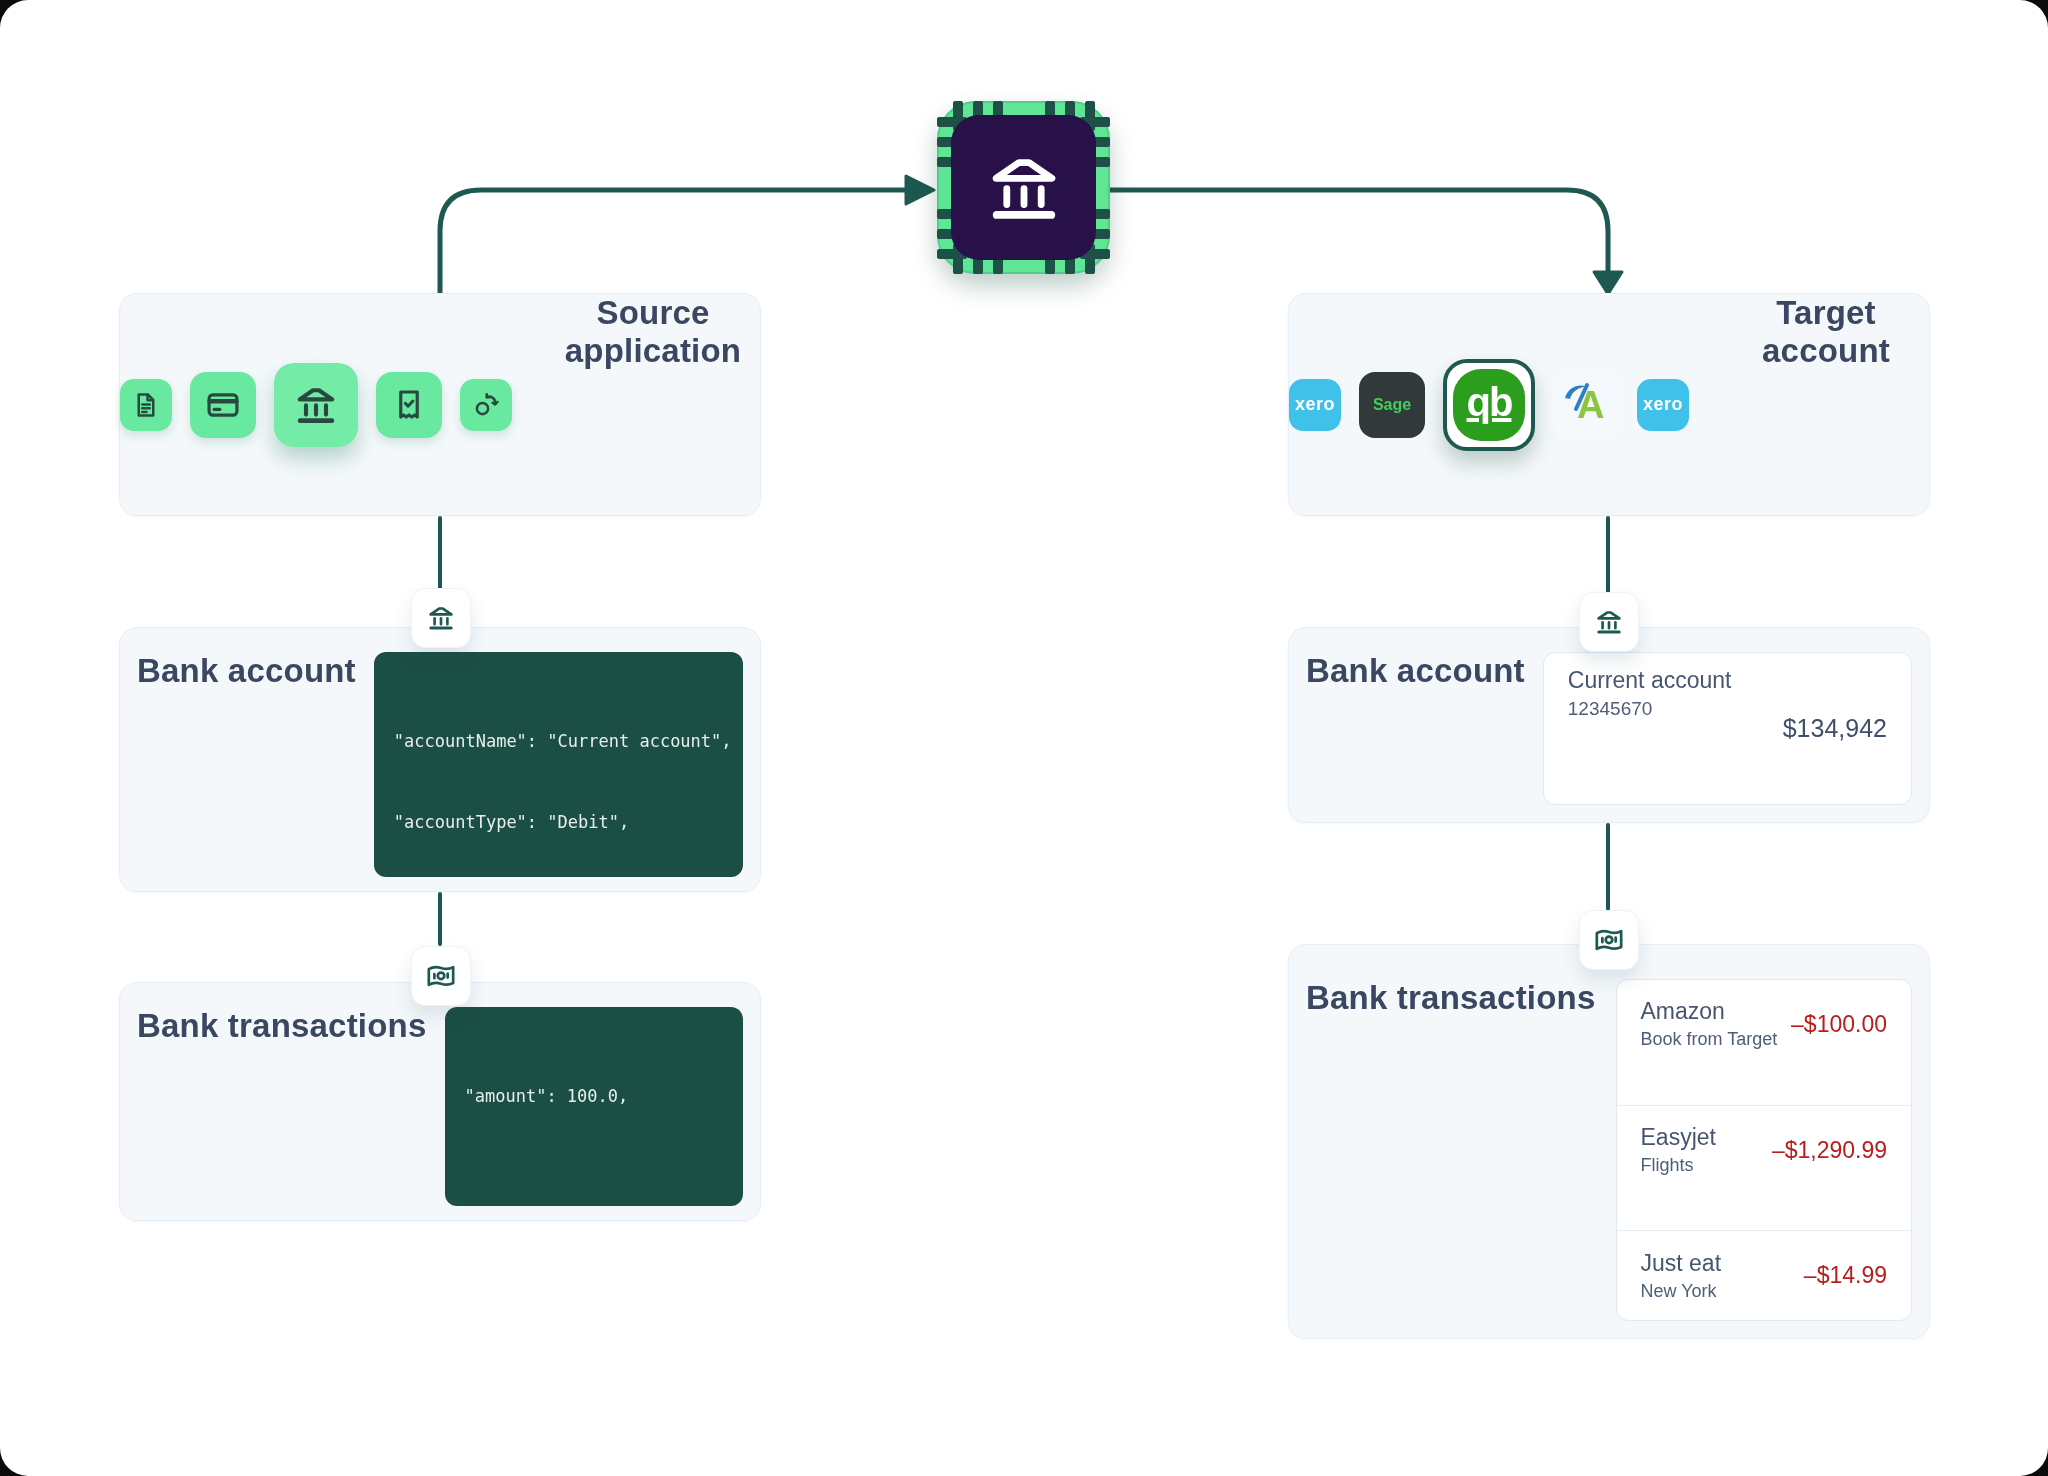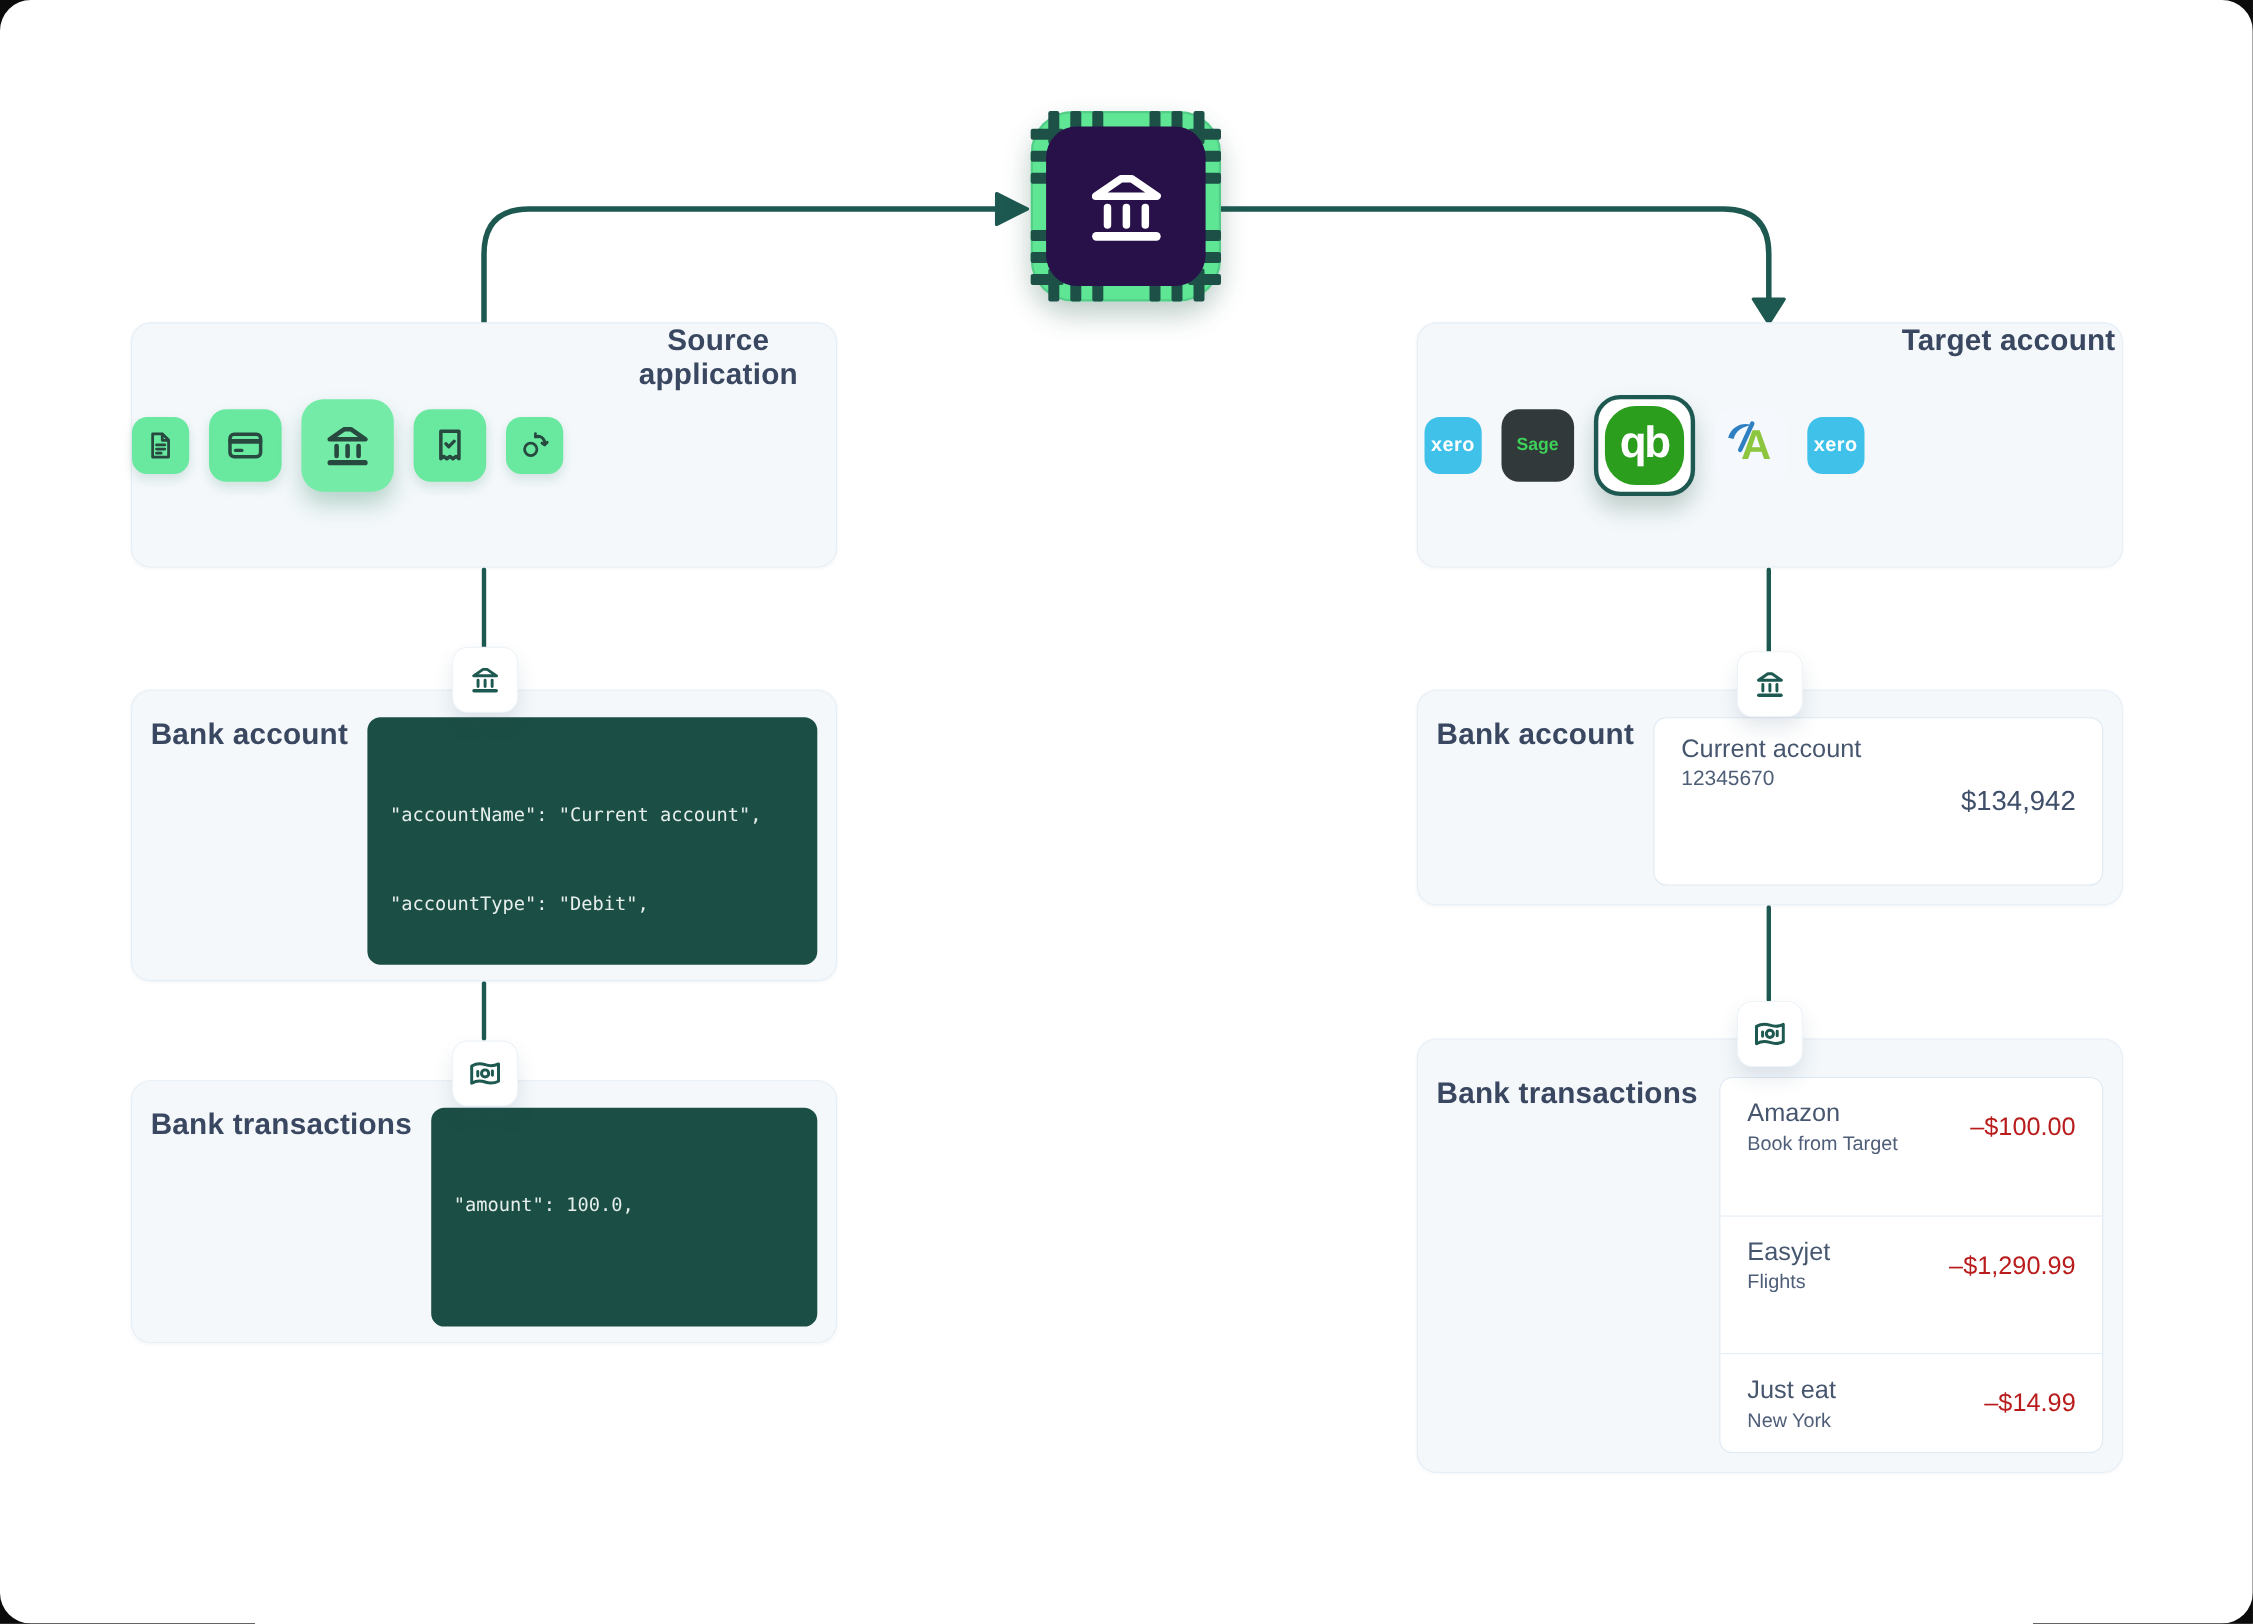--- a/index.html
+++ b/index.html
@@ -10,21 +10,21 @@
   }
   .wires{position:absolute;left:0;top:0;z-index:1;}
 
   
   .card{
     position:absolute;background:#f4f8fb;border:1.5px solid #e6eef6;border-radius:18px;
     box-sizing:border-box;z-index:2;box-shadow:0 1px 3px rgba(30,60,90,.04);
     display:flex;flex-direction:row;
   }
   .card h2{
-    margin:0;text-align:center;font-size:27px;font-weight:700;color:#3a4760;letter-spacing:.2px;
+    margin:0;text-align:center;font-size:33px;font-weight:700;color:#3a4760;letter-spacing:.2px;
   }
   .source-card,.target-card{left:119px;top:293px;width:642px;height:223px;justify-content:center;gap:34px;}
   .target-card{left:1288px;}
   .icon-row{display:flex;align-items:center;justify-content:center;gap:18px;}
 
   
   .tile{
     display:flex;align-items:center;justify-content:center;border-radius:14px;
     background:#69e8a0;color:#27493f;box-shadow:0 5px 10px rgba(30,120,80,.16);
   }
@@ -34,21 +34,21 @@
 
   
   .logo{display:flex;align-items:center;justify-content:center;border-radius:14px;font-weight:700;}
   .logo-xero{width:52px;height:52px;background:#3fc1ea;color:#fff;font-size:18px;letter-spacing:.5px;}
   .logo-sage{width:66px;height:66px;border-radius:16px;background:#31393b;color:#3ed158;font-size:16px;}
   .qb-ring{
     width:92px;height:92px;box-sizing:border-box;border:4px solid #1d5950;background:#fff;border-radius:24px;
     display:flex;align-items:center;justify-content:center;box-shadow:0 12px 20px rgba(30,80,60,.25);
   }
   .qb-core{width:72px;height:72px;background:#2b9e1e;border-radius:28px;display:flex;align-items:center;justify-content:center;
-    color:#fff;font-size:40px;font-weight:700;letter-spacing:-2px;padding-bottom:4px;box-sizing:border-box;}
+    color:#fff;font-size:40px;font-weight:700;letter-spacing:-2px;padding-bottom:4px;box-sizing:border-box;text-decoration:underline;}
   .logo-freeagent{width:66px;height:66px;border-radius:16px;background:#f5f8fc;position:relative;}
   .fa-a{position:absolute;left:24px;top:12px;font-size:38px;font-weight:700;color:#8cc63e;}
   .fa-wing{position:absolute;left:6px;top:6px;}
 
   
   .badge{
     position:absolute;width:58px;height:58px;background:#ffffff;border:1px solid #eef3f8;border-radius:14px;
     display:flex;align-items:center;justify-content:center;color:#1d5950;z-index:3;
     box-shadow:0 10px 18px rgba(40,70,100,.12);
   }

